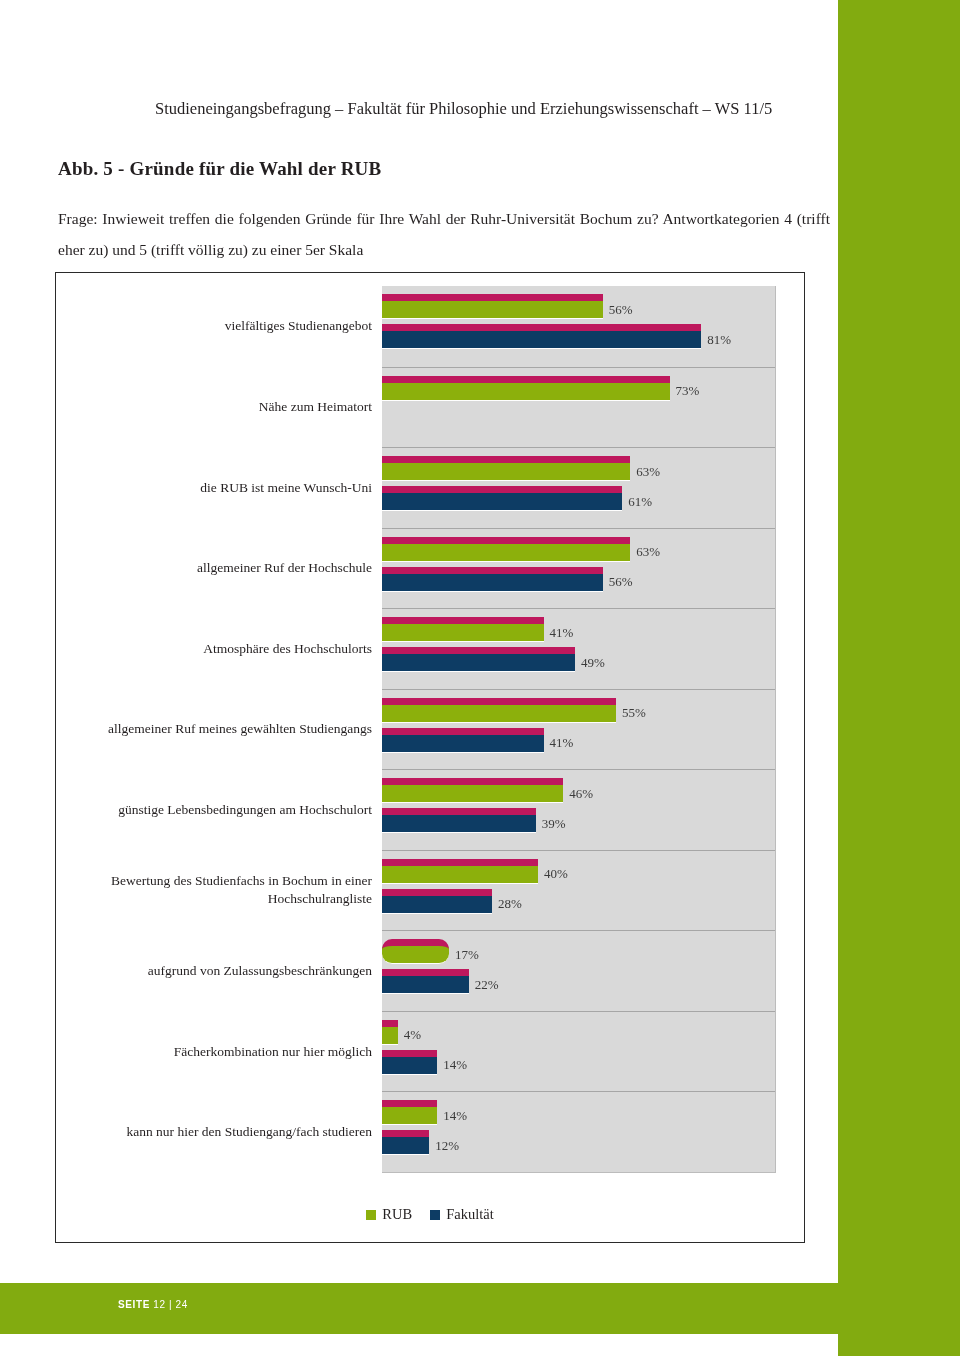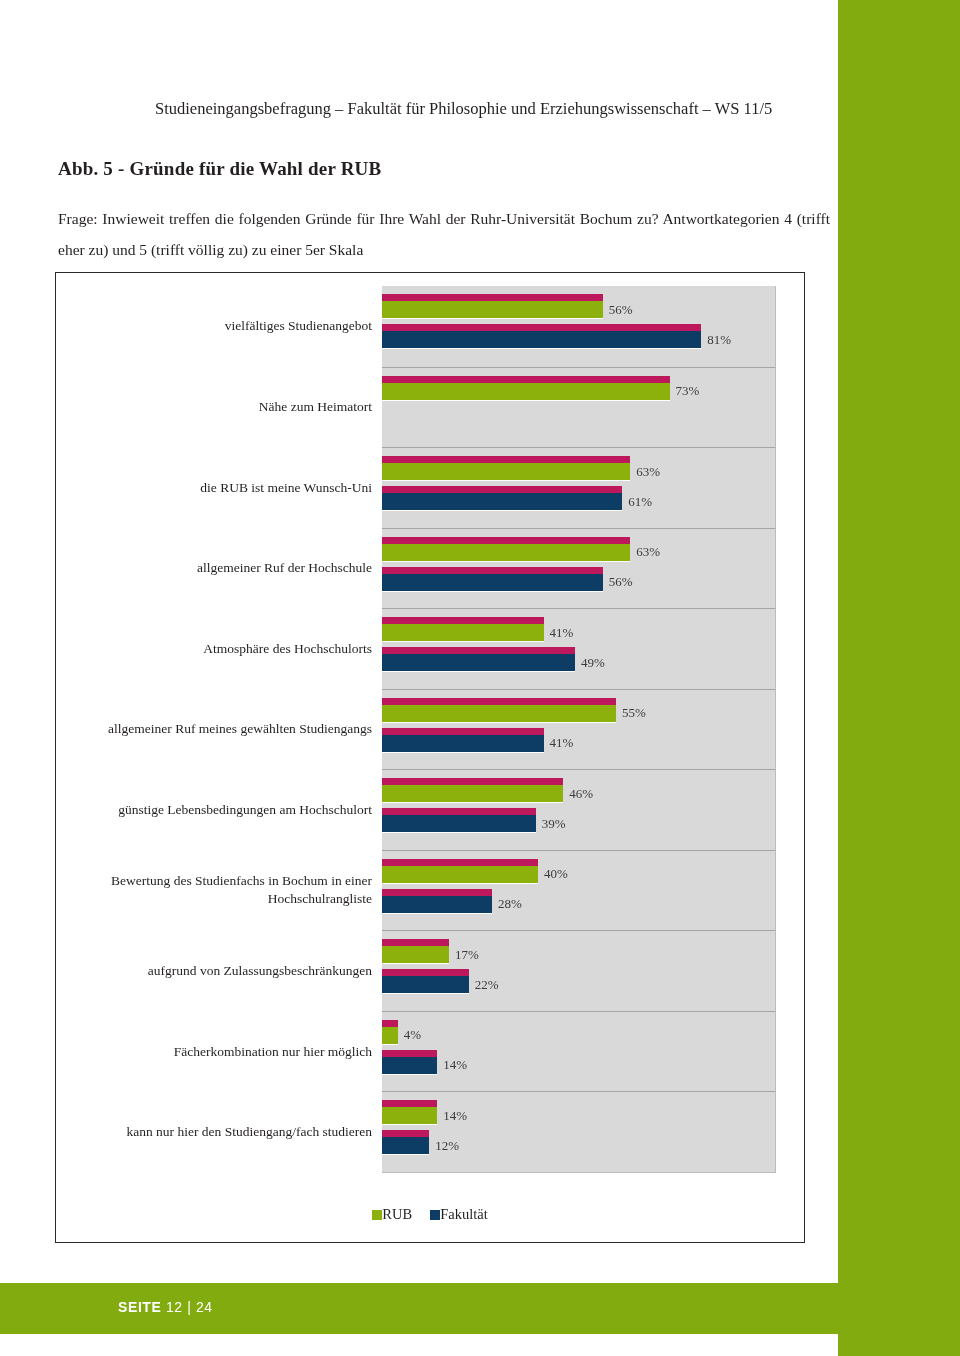--- a/index.html
+++ b/index.html
@@ -22,21 +22,21 @@
   }
   #footer-bar {
     position: absolute;
     left: 0; top: 1283px; width: 838px; height: 51px;
     background: #82ab10;
   }
   #footer-text {
     position: absolute;
     left: 118px; top: 1299px;
     font-family: "Liberation Sans", "DejaVu Sans", sans-serif;
-    font-size: 14px; letter-spacing: .6px;
+    font-size: 10px; letter-spacing: .6px;
     color: #ffffff;
   }
   #footer-text .b { font-weight: bold; }
 
   
   #doc-header {
     position: absolute;
     left: 155px; top: 99px;
     font-size: 16.5px;
     white-space: nowrap;
@@ -117,21 +117,21 @@
   #legend {
     position: absolute;
     left: 0; right: 0;
     top: 933px;
     display: flex;
     justify-content: center;
     align-items: center;
     gap: 18px;
     font-size: 14.5px;
   }
-  .legend-item { display: flex; align-items: center; }
+  .legend-item { display: flex; align-items: center; gap: 6px; }
   .legend-swatch { width: 10px; height: 10px; display: inline-block; }
   .sw-rub { background: #8cb00c; }
   .sw-fak { background: #0d3c64; }
 </style>
 </head>
 <body>
 
 <div id="green-band"></div>
 
 <div id="doc-header">Studieneingangsbefragung – Fakultät für Philosophie und Erziehungswissenschaft – WS 11/5</div>
@@ -206,21 +206,21 @@
         <div class="cat-label">Bewertung des Studienfachs in Bochum in einer Hochschulrangliste</div>
         <div class="bar rub" style="width: 156px;">
           <span class="bar-value">40%</span>
         </div>
         <div class="bar fak" style="width: 110px;">
           <span class="bar-value">28%</span>
         </div>
       </div>
       <div class="cat-row" style="height: 80.5455px;">
         <div class="cat-label">aufgrund von Zulassungsbeschränkungen</div>
-        <div class="bar rub" style="width: 66.98px;">
+        <div class="bar rub" style="width: 66.98px; border-radius: 10px;">
           <span class="bar-value">17%</span>
         </div>
         <div class="bar fak" style="width: 86.68px;">
           <span class="bar-value">22%</span>
         </div>
       </div>
       <div class="cat-row" style="height: 80.5455px;">
         <div class="cat-label">Fächerkombination nur hier möglich</div>
         <div class="bar rub" style="width: 15.76px;">
           <span class="bar-value">4%</span>

